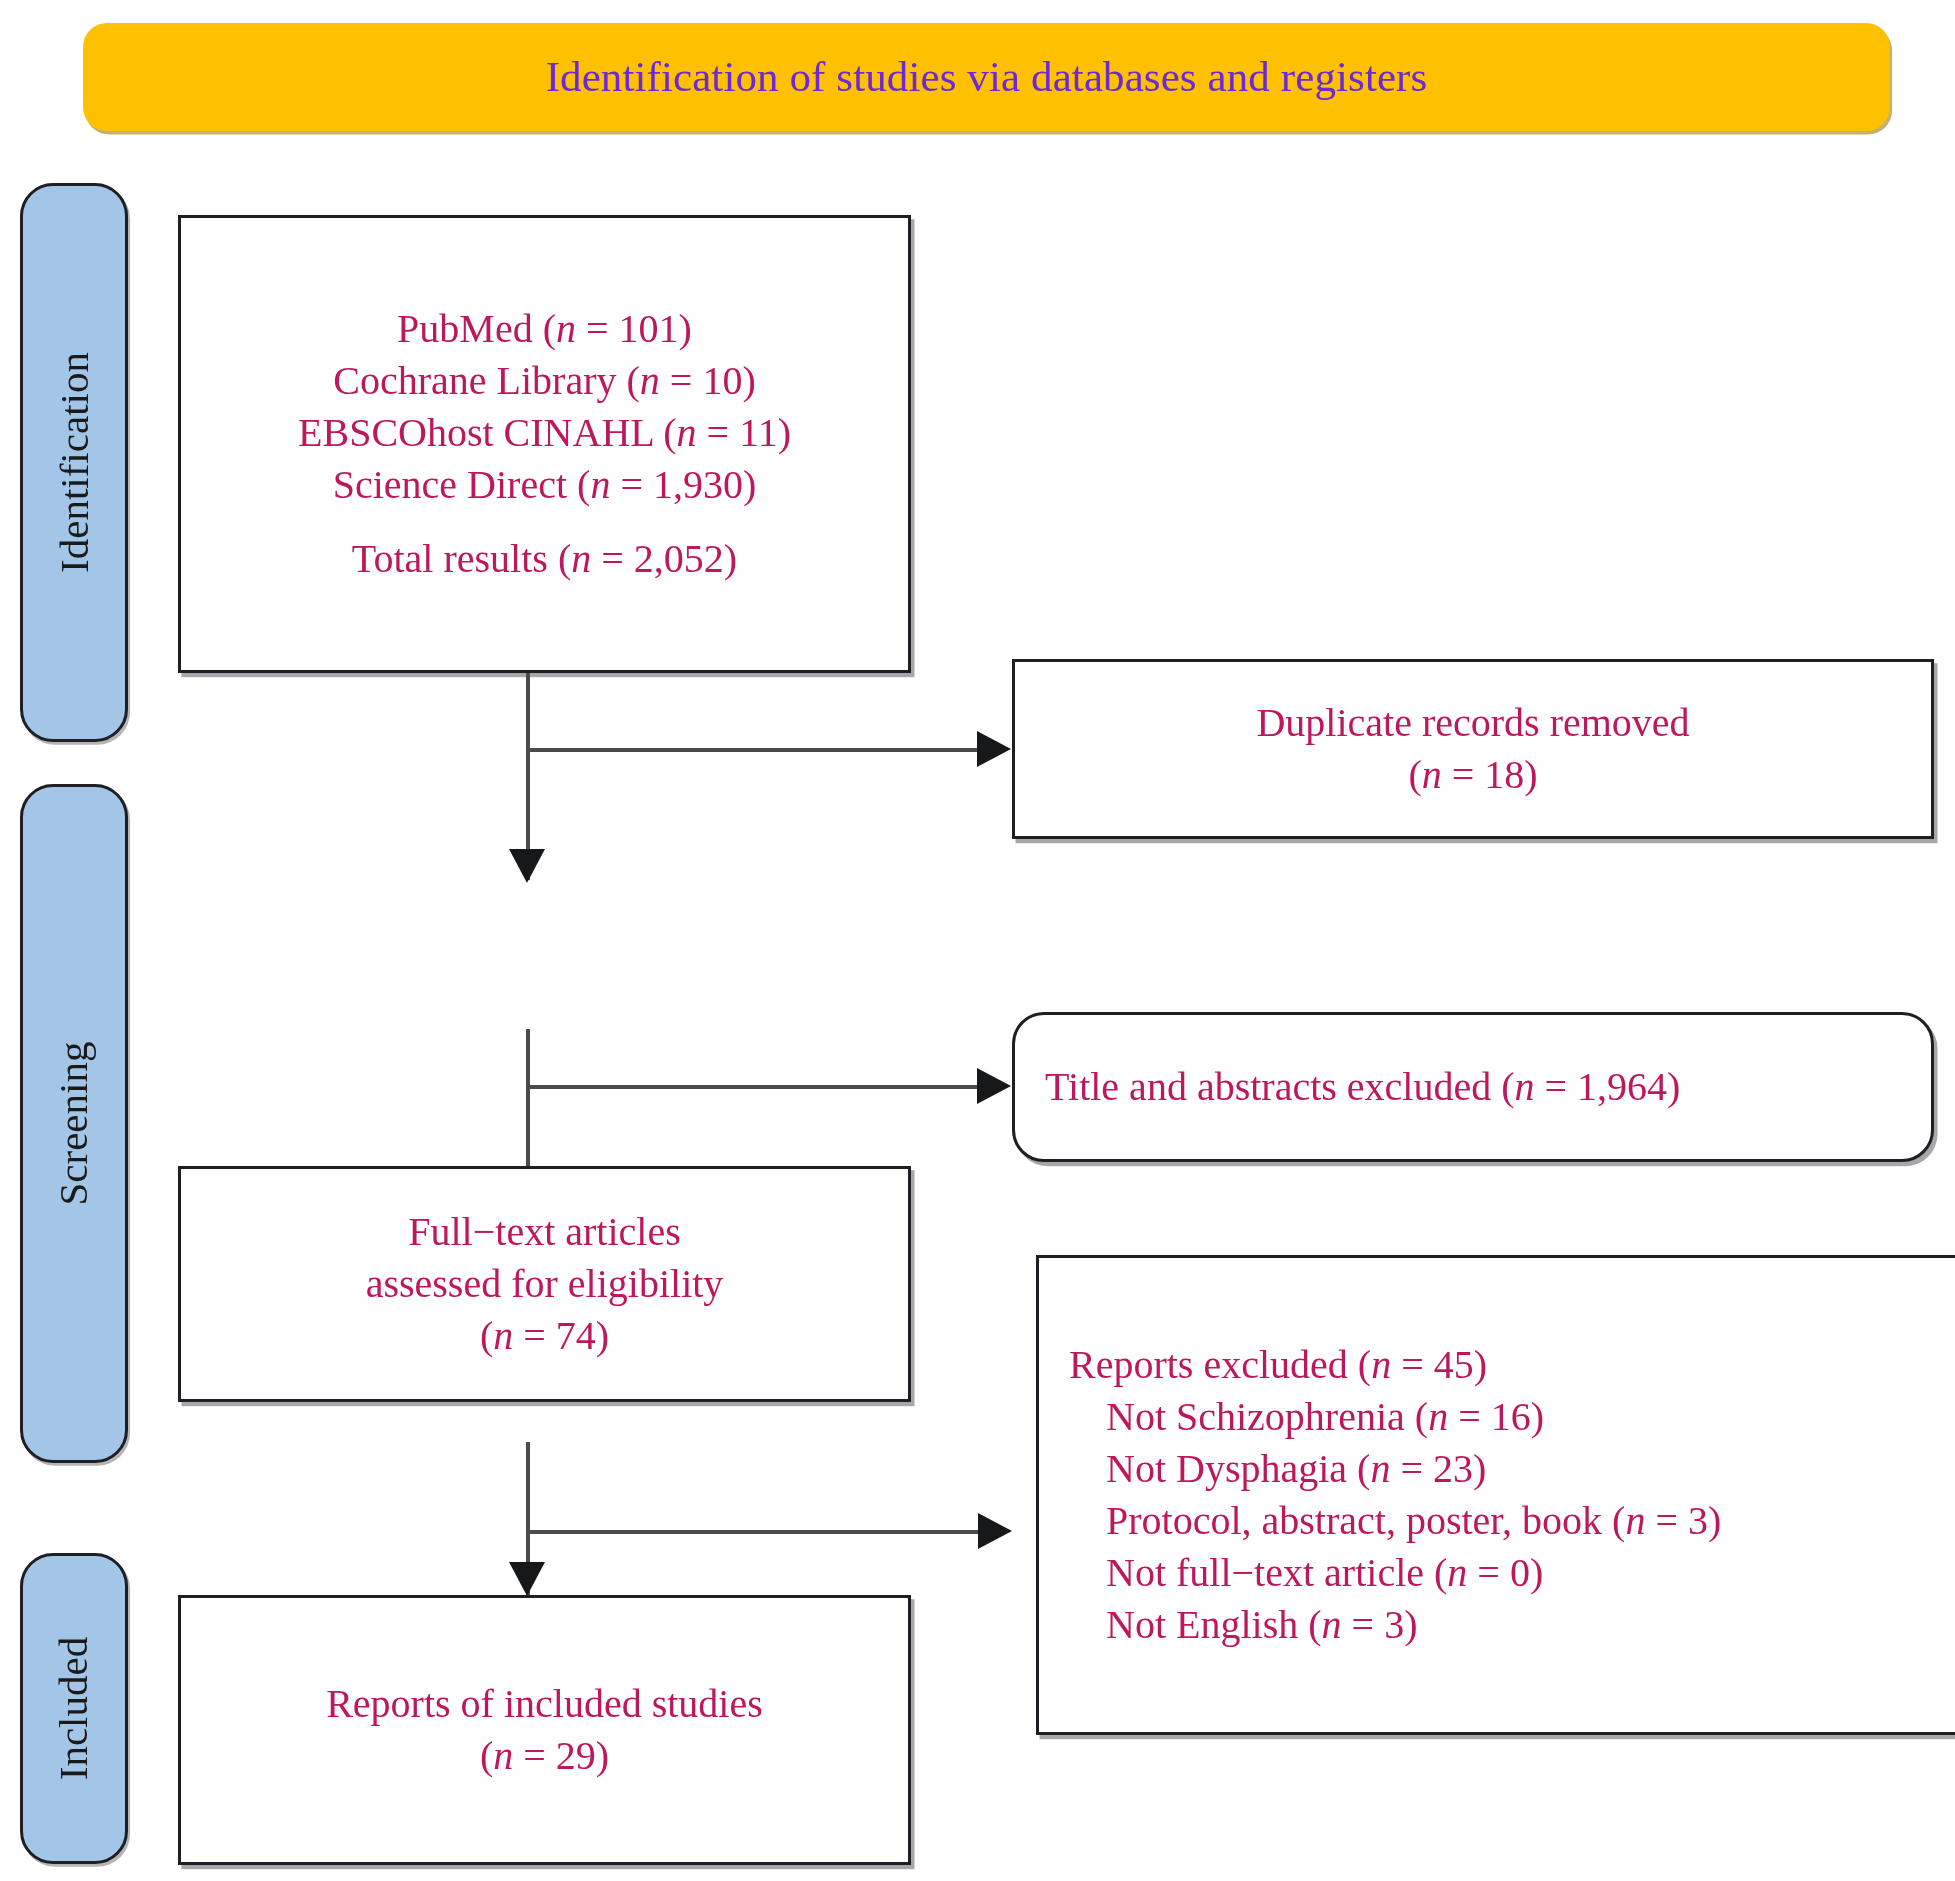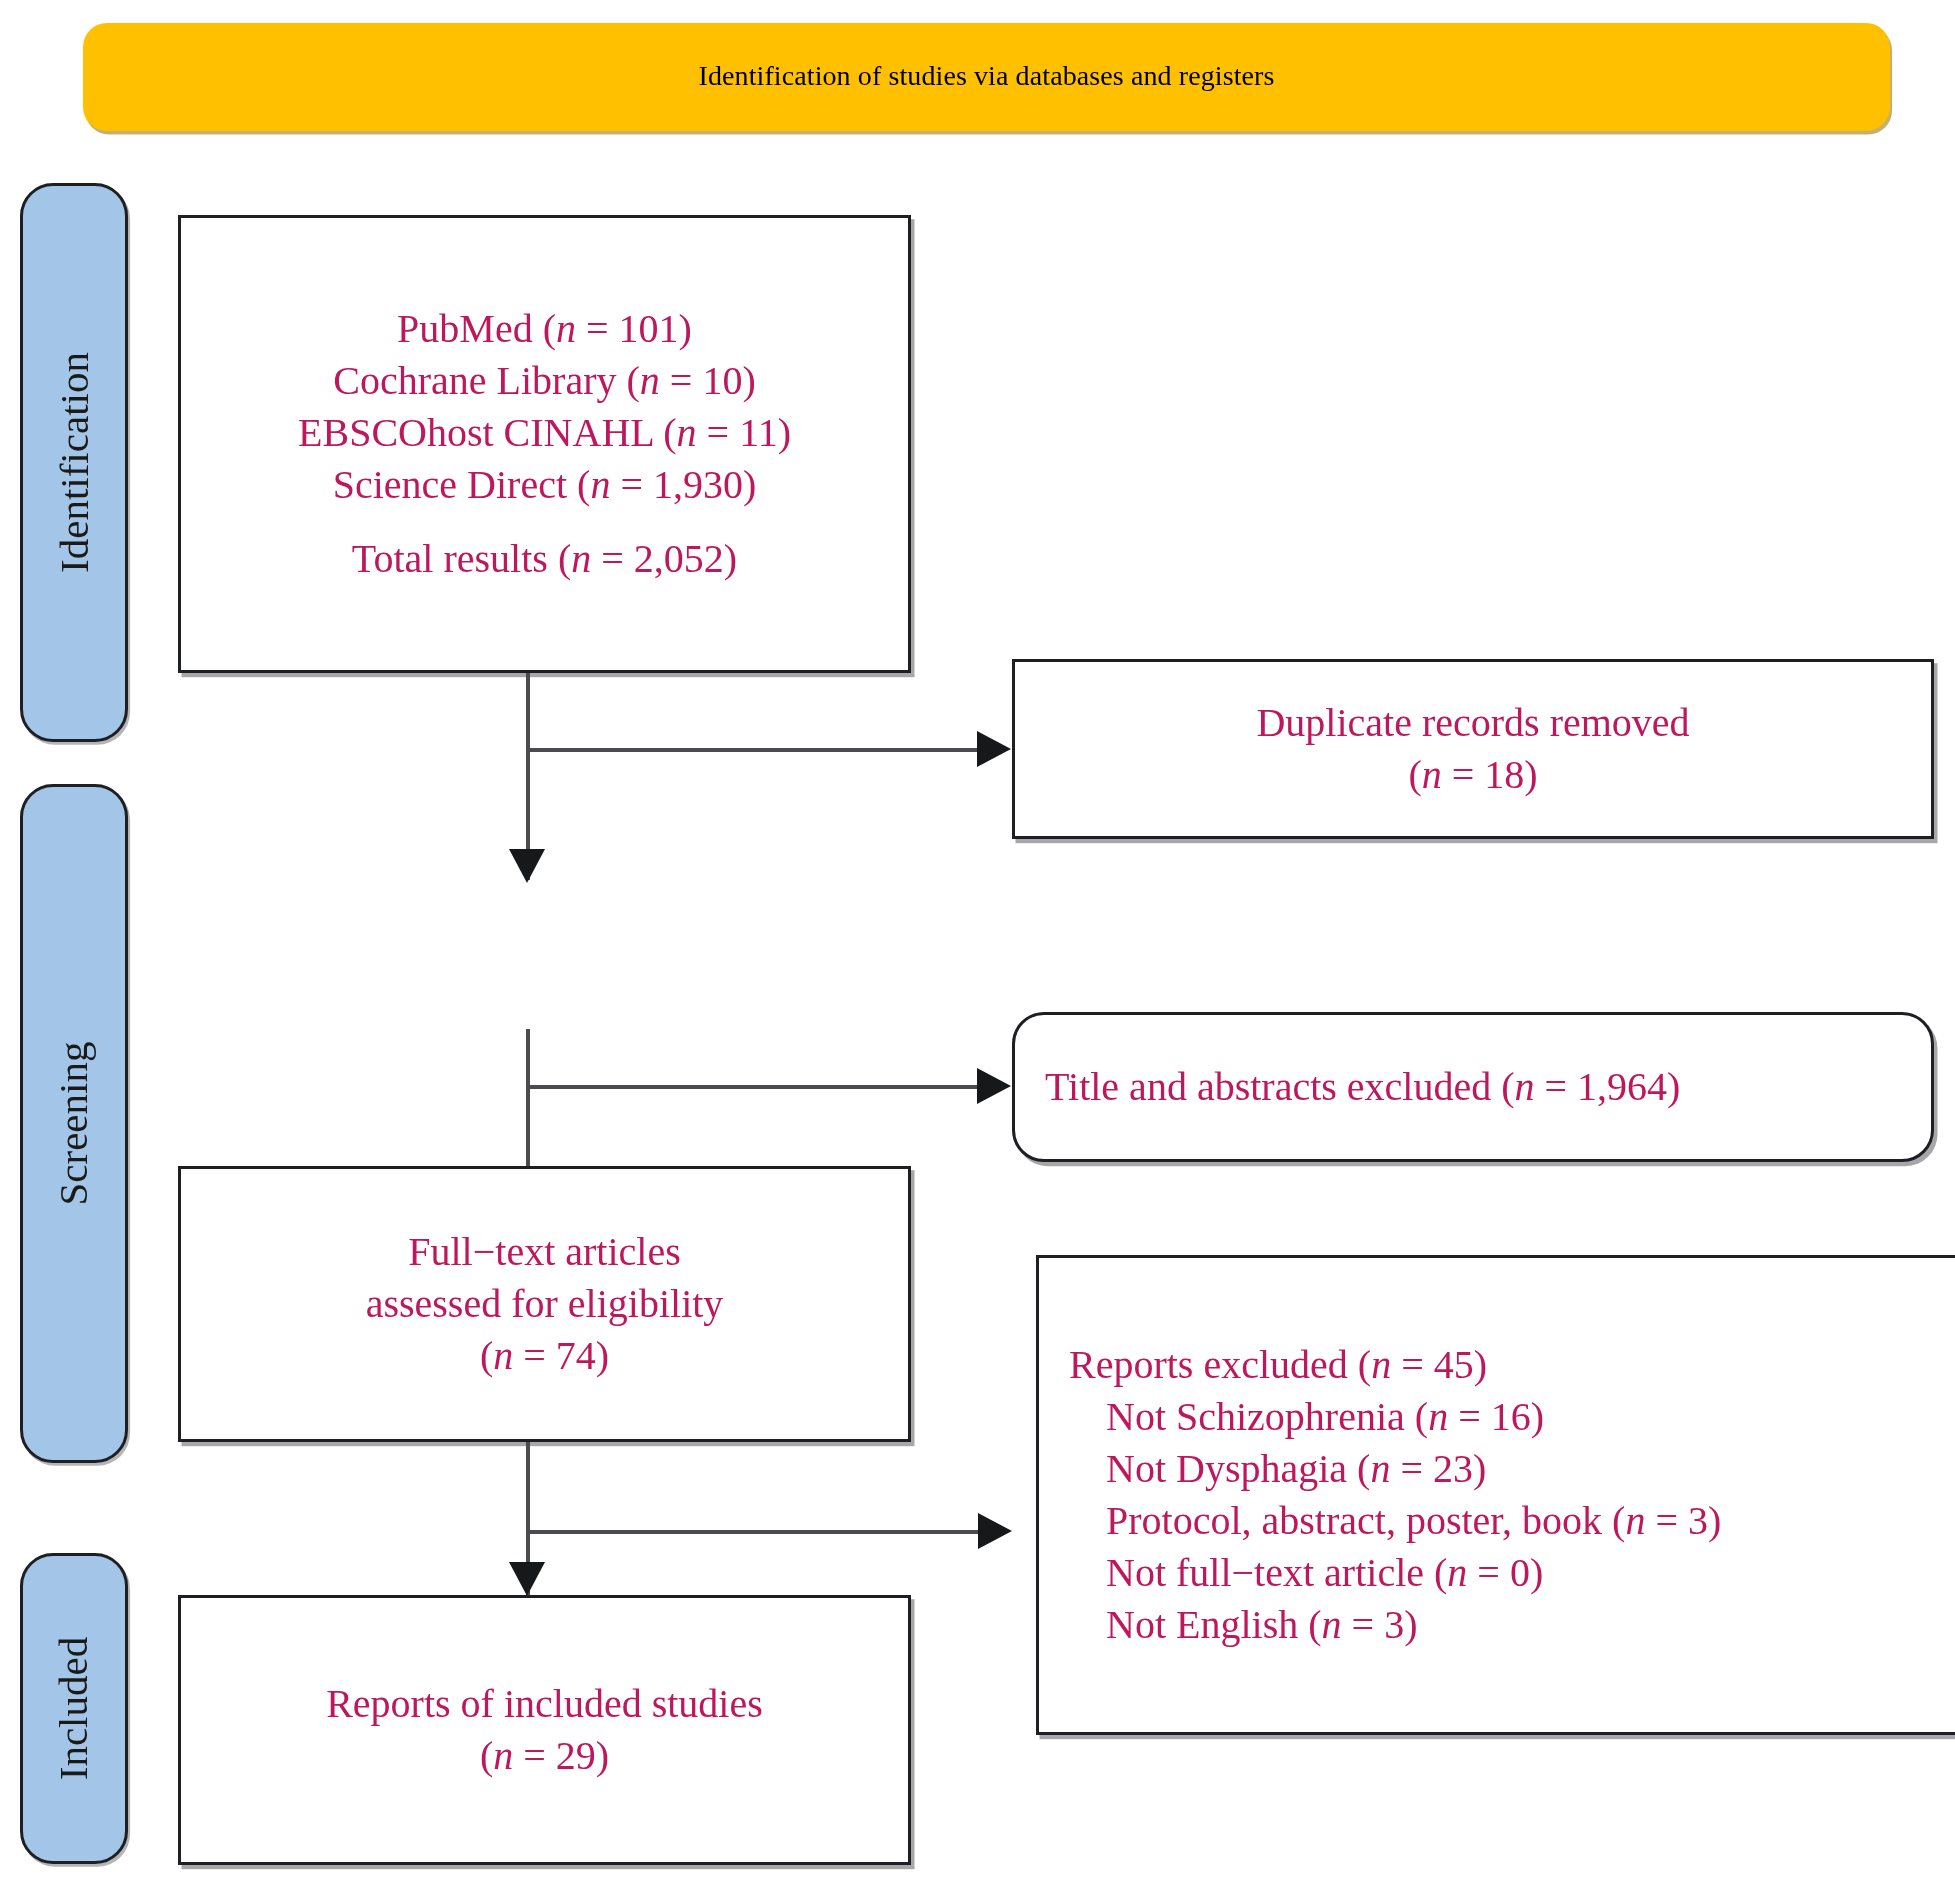--- a/index.html
+++ b/index.html
@@ -28,23 +28,23 @@
     width: 1807px;
     height: 108px;
     background: #FFC000;
     border-radius: 24px;
     box-shadow: 2.1px 3.5px 0 0 rgba(150,110,0,0.55);
     display: flex;
     align-items: center;
     justify-content: center;
   }
   .banner-text {
-    font-size: 28px;
+    font-size: 43px;
     line-height: 1.1;
-    color: #000000;
+    color: #6d28d9;
     letter-spacing: 0.1px;
     text-align: center;
   }
 
   
   .stage {
     position: absolute;
     left: 20px;
     width: 108px;
     background: #A3C6E8;
@@ -86,21 +86,21 @@
   .box.center .box-text { text-align: center; }
   .box.left   .box-text { text-align: left; padding-left: 30px; }
 
   .gap { display: block; height: 0.55em; }
   .ital { font-style: italic; }
   .indent { display: inline-block; width: 37px; }
 
   
   #box-identification  { left: 178px; top: 215px;  width: 733px; height: 458px; }
   #box-screened        { left: 178px; top: 850px; width: 733px; height: 178px; }
-  #box-fulltext        { left: 178px; top: 1166px; width: 733px; height: 276px; }
+  #box-fulltext        { left: 178px; top: 1166px; width: 733px; height: 236px; }
   #box-included        { left: 178px; top: 1595px; width: 733px; height: 270px; }
 
   
   #box-duplicates      { left: 1012px; top: 659px;  width: 922px; height: 180px; }
   #box-title-excluded  { left: 1012px; top: 1012px; width: 922px; height: 150px; border-radius: 32px; }
   #box-reports-excluded{ left: 1036px; top: 1255px; width: 928px; height: 480px; }
 
   
   .conn-v {
     position: absolute;

